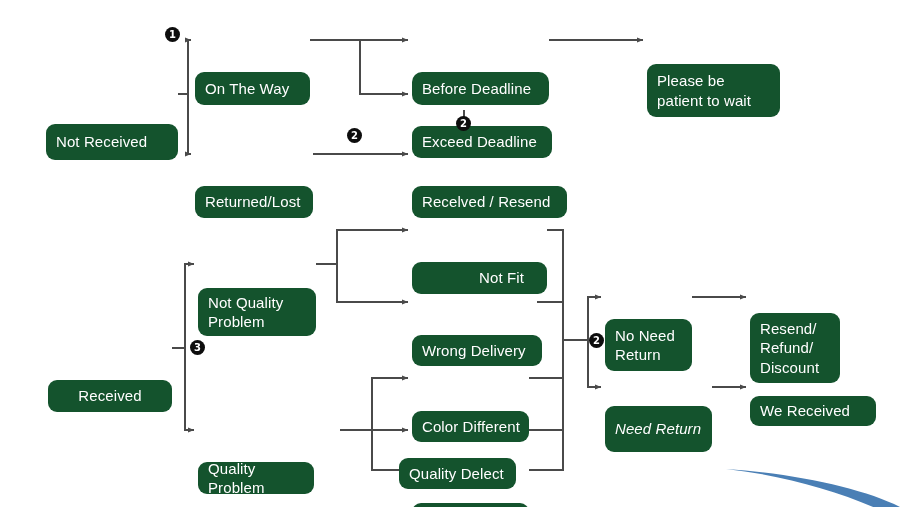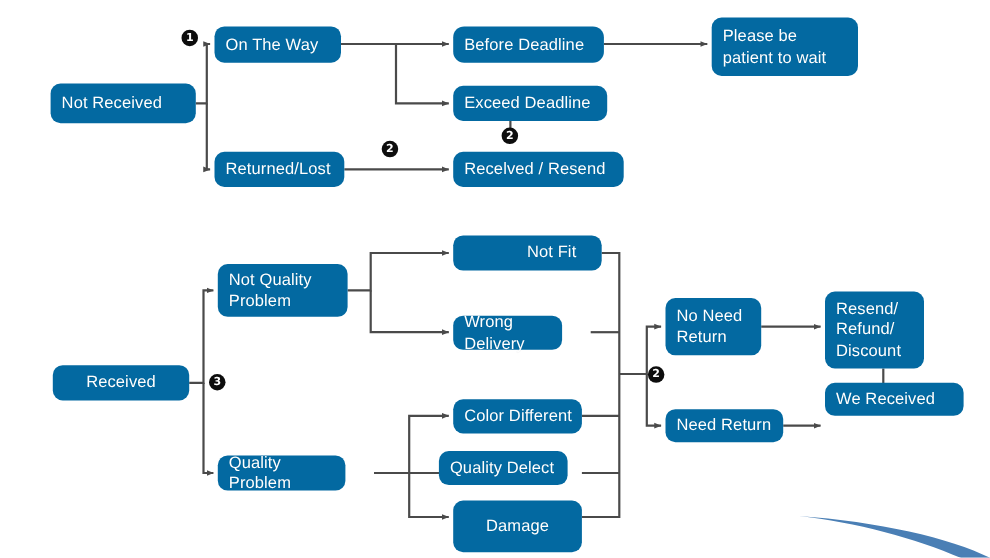--- a/index.html
+++ b/index.html
@@ -21,30 +21,31 @@
     position: absolute;
     left: 0;
     top: 0;
     width: 900px;
     height: 507px;
     pointer-events: none;
   }
   .node {
     position: absolute;
     box-sizing: border-box;
-    background: #0369a1;
+    background: #14532d;
     color: #ffffff;
     border-radius: 9px;
     display: flex;
     align-items: center;
     font-size: 15px;
     line-height: 1.28;
     letter-spacing: 0.1px;
     white-space: pre-line;
     text-shadow: 0 0 1px rgba(0,0,0,0.12);
+    margin-top: 48px;
   }
   .node.center { justify-content: center; text-align: center; }
   .node.left   { justify-content: flex-start; text-align: left; padding-left: 10px; }
   .marker {
     position: absolute;
     width: 15px;
     height: 15px;
     border-radius: 50%;
     background: #0d0d0d;
     color: #ffffff;
@@ -118,27 +119,27 @@
   <div class="node left" style="left:412px; top:78px;  width:140px; height:32px;">Exceed Deadline</div>
   <div class="node left" style="left:412px; top:138px; width:155px; height:32px;text-align:center;">Recelved / Resend</div>
   <div class="node left" style="left:647px; top:16px;  width:133px; height:53px;">Please be
 patient to wait</div>
 
   <div class="node center" style="left:48px;  top:332px; width:124px; height:32px;">Received</div>
   <div class="node left" style="left:198px; top:240px; width:118px; height:48px;">Not   Quality
 Problem</div>
   <div class="node left" style="left:198px; top:414px; width:116px; height:32px;">Quality Problem</div>
   <div class="node center" style="left:412px; top:214px; width:135px; height:32px;padding-left:44px;">Not Fit</div>
-  <div class="node left" style="left:412px; top:287px; width:99px; height:31px;">Wrong Delivery</div>
+  <div class="node left" style="left:412px; top:287px; width:130px; height:31px;">Wrong Delivery</div>
   <div class="node left" style="left:412px; top:363px; width:117px; height:31px;">Color Different</div>
   <div class="node left" style="left:399px; top:410px; width:117px; height:31px;">Quality Delect</div>
   <div class="node center" style="left:412px; top:455px; width:117px; height:47px;">Damage</div>
   <div class="node left" style="left:605px; top:271px; width:87px;  height:52px;">No Need
 Return</div>
-  <div class="node left" style="left:605px; top:372px; width:107px; height:30px;">Need Return</div>
+  <div class="node left" style="left:605px; top:358px; width:107px; height:46px;font-style:italic;">Need Return</div>
   <div class="node left" style="left:750px; top:265px; width:90px;  height:70px;">Resend/
 Refund/
 Discount</div>
   <div class="node left" style="left:750px; top:348px; width:126px; height:30px;">We Received</div>
 
   <div class="marker" style="left:165px; top:27px;">1</div>
   <div class="marker" style="left:456px; top:116px;">2</div>
   <div class="marker" style="left:347px; top:128px;">2</div>
   <div class="marker" style="left:190px; top:340px;">3</div>
   <div class="marker" style="left:589px; top:333px;">2</div>

